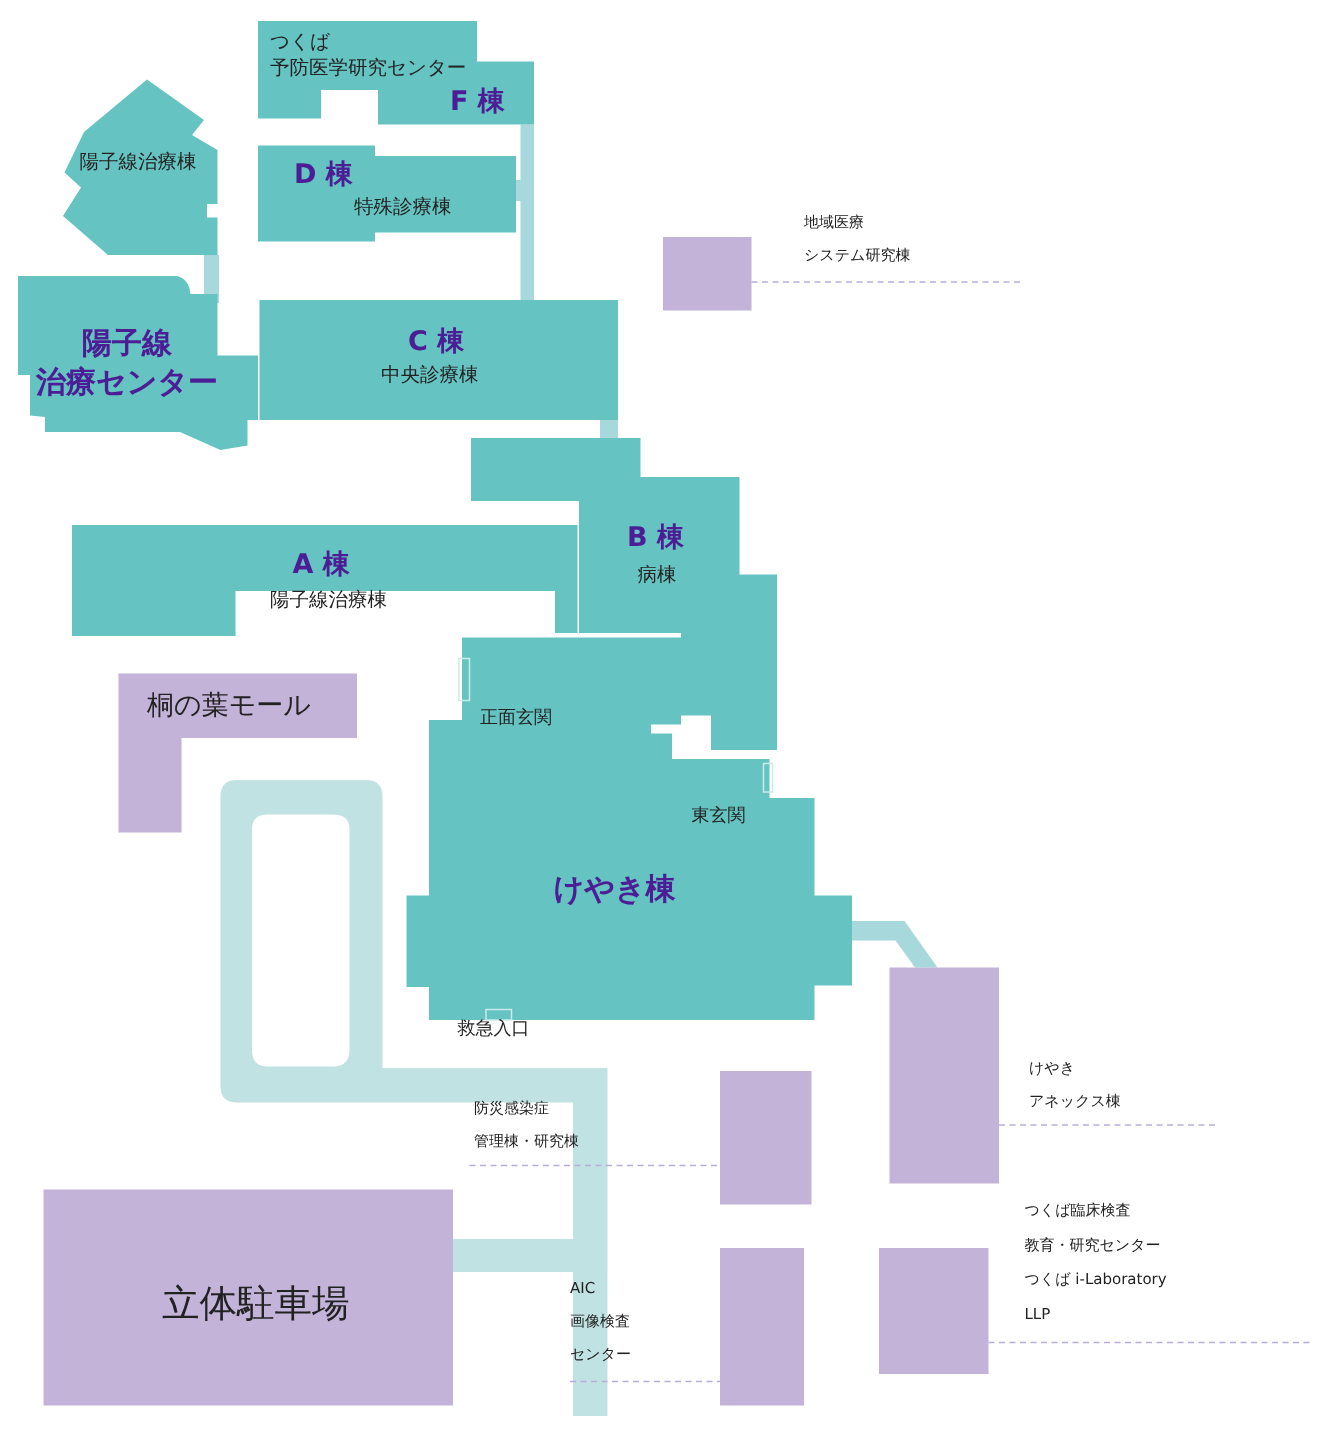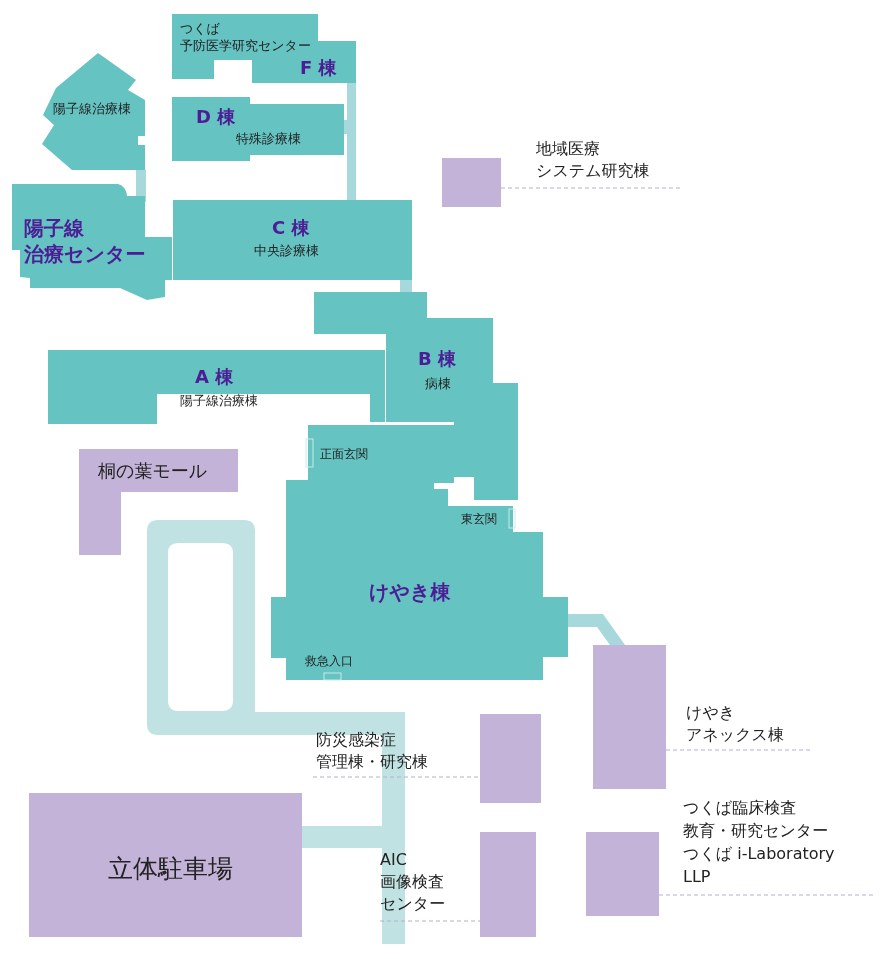--- a/index.html
+++ b/index.html
@@ -1,26 +1,26 @@
 <!DOCTYPE html>
 <html><head>
 <meta charset="utf-8">
 <style>
   html,body{margin:0;padding:0;background:#fff;}
   body{width:888px;height:959px;position:relative;overflow:hidden;font-family:"DejaVu Sans","Liberation Sans",sans-serif;}
   .map{position:absolute;left:0;top:0;width:888px;height:959px;}
   .t{position:absolute;white-space:nowrap;line-height:1.2;}
   .w{color:#4c1d95;font-weight:bold;}
   .k{color:#222;}
-  .s12{font-size:12px;}
+  .s12{font-size:12px;margin-top:24px;}
   .s13{font-size:13px;}
-  .s16{font-size:16px;}
+  .s16{font-size:10px;}
   .s18{font-size:18px;}
   .s19{font-size:25px;}
-  .s20{font-size:20px;}
+  .s20{font-size:20px;text-align:center;}
 </style>
 </head>
 <body>
 
 <div class="map">
 <svg width="888" height="959" viewBox="0 0 888 959" style="position:absolute;left:0;top:0">
 
   <g fill="#c0e2e2">
     <path fill-rule="evenodd" d="M158,520 H244 Q255,520 255,531 V712 H405 V944 H382 V848 H302 V826 H382 V735 H158 Q147,735 147,724 V531 Q147,520 158,520 Z
          M178,543 Q168,543 168,553 V700 Q168,711 178,711 H222 Q233,711 233,700 V553 Q233,543 222,543 Z"></path>

